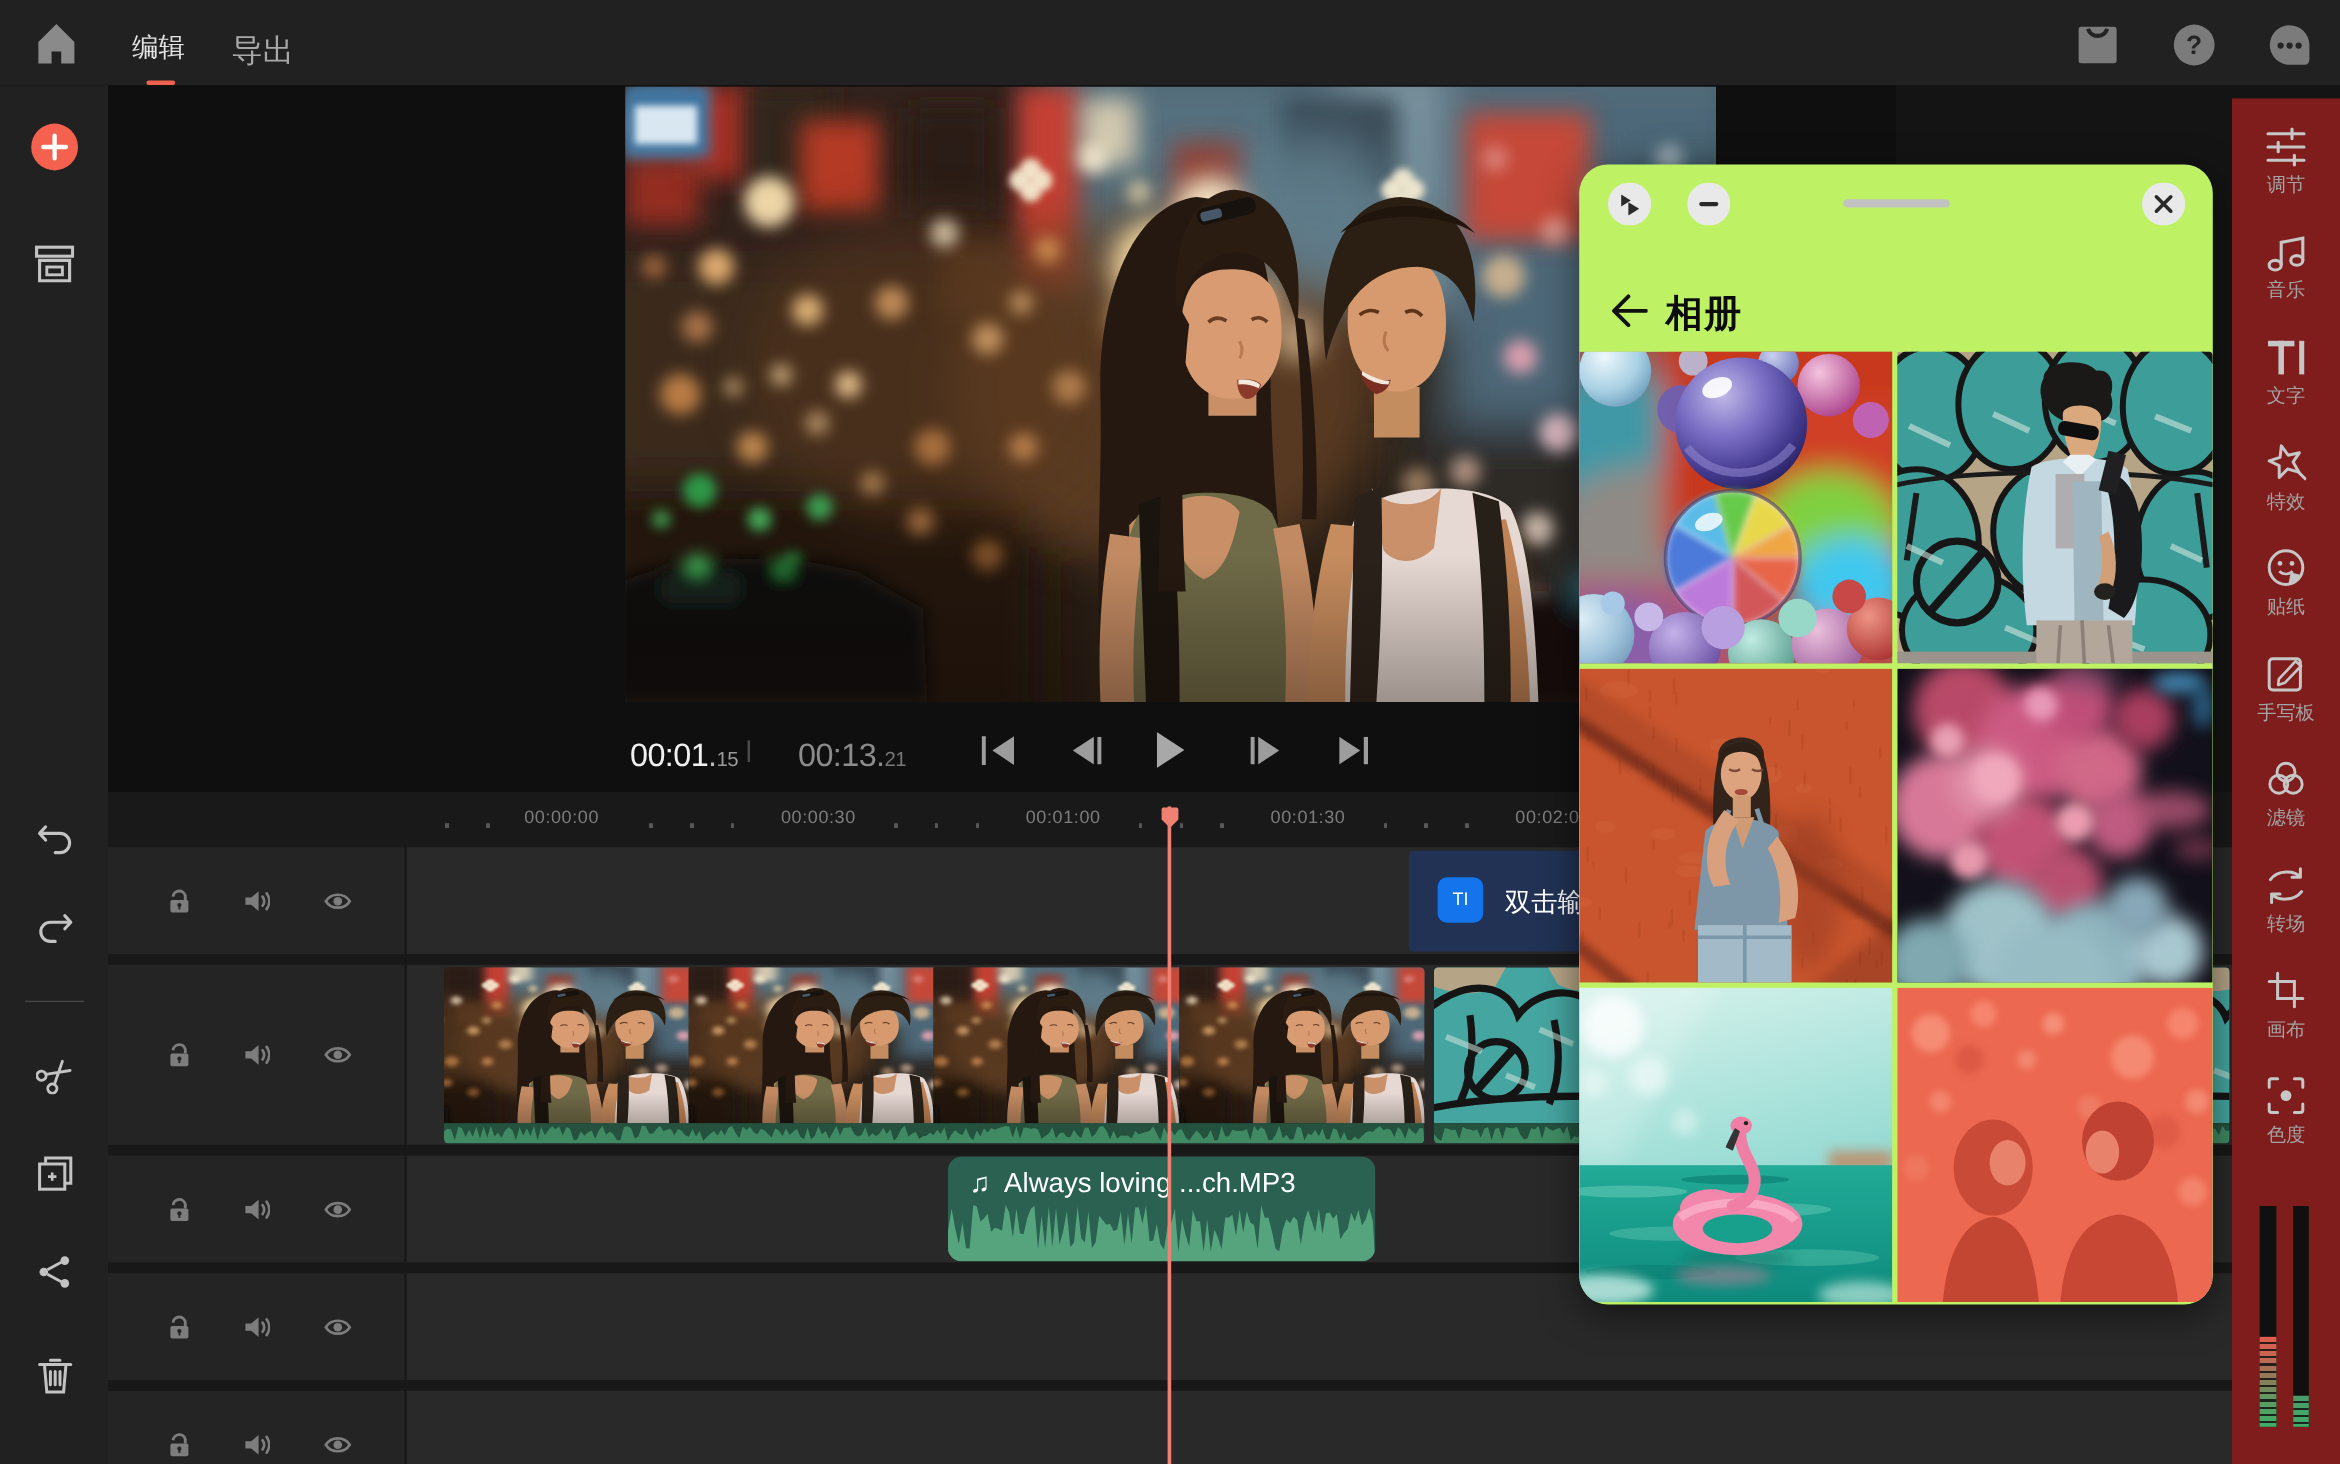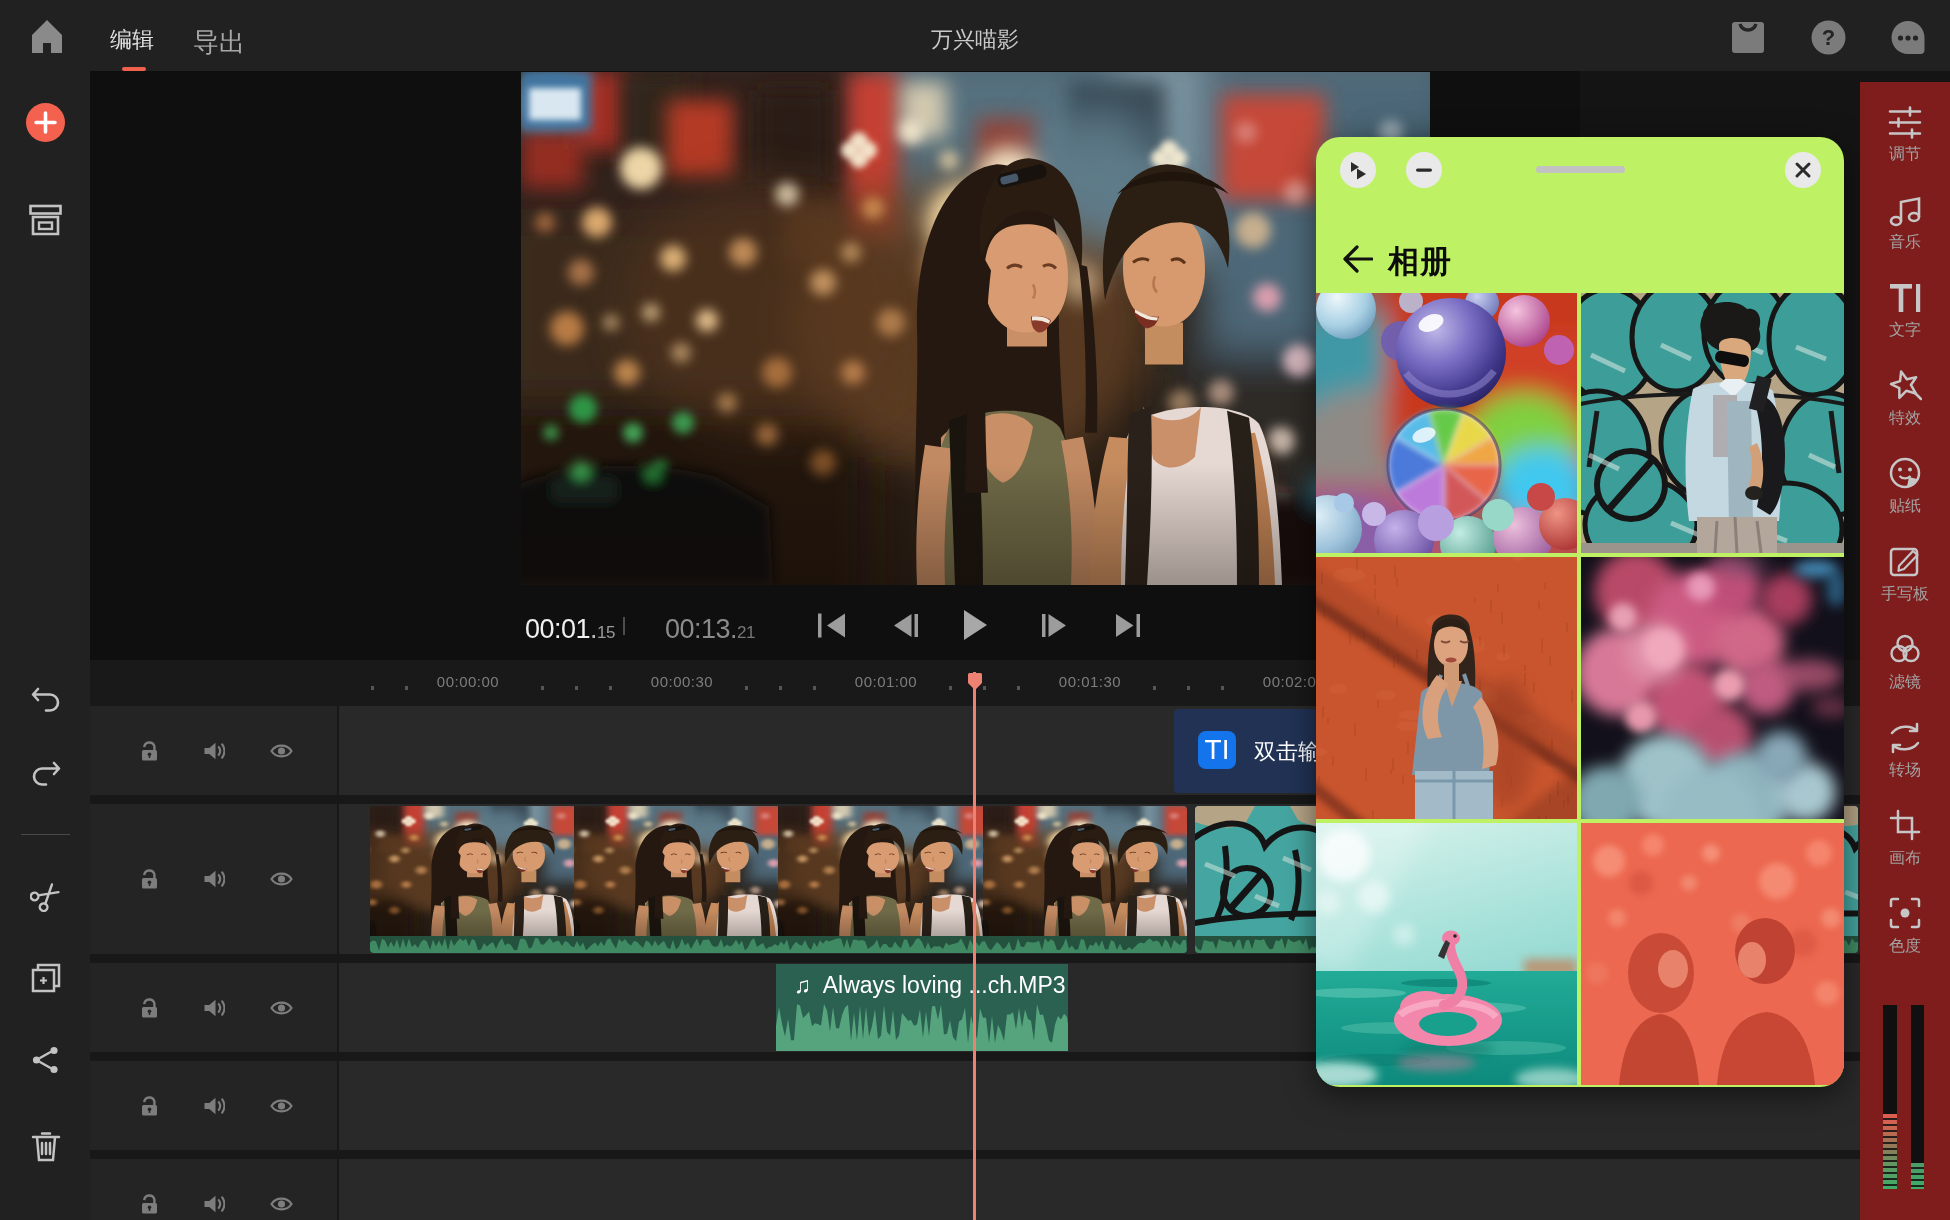--- a/index.html
+++ b/index.html
@@ -288,21 +288,20 @@
       </g>
 </defs>
   </svg>
 <div class="abs" id="topbar">
   <svg class="abs" style="left:31px;top:19px" width="32" height="35" viewBox="0 0 32 35">
       <path d="M16 1 L31 16 L31 34 L20 34 L20 24 L12 24 L12 34 L1 34 L1 16 Z" fill="#8a8a8a"></path>
     </svg>
   <div class="abs" style="left:110px;top:25px;font-size:22px;color:#e3e3e3">编辑</div>
   <div class="abs" style="left:122px;top:67px;width:24px;height:4px;border-radius:2px;background:#f0614d"></div>
   <div class="abs" style="left:193px;top:25px;font-size:26px;color:#a8a8a8">导出</div>
-  <div class="abs" style="left:0;top:25px;width:1950px;text-align:center;font-size:22px;color:#c9c9c9">万兴喵影</div>
   <svg class="abs" style="left:1732px;top:22px" width="32" height="31" viewBox="0 0 32 31">
       <rect x="0" y="0" width="32" height="31" rx="3" fill="#7b7b7b"></rect>
       <path d="M8 2 a8.5 9 0 0 0 16 0" fill="none" stroke="#242424" stroke-width="3.5"></path>
     </svg>
   <svg class="abs" style="left:1811px;top:20px" width="35" height="35" viewBox="0 0 35 35">
       <circle cx="17.5" cy="17.5" r="17" fill="#7b7b7b"></circle>
       <text x="17.5" y="25" font-size="22" font-weight="bold" fill="#242424" text-anchor="middle" font-family="Liberation Sans">?</text>
     </svg>
   <svg class="abs" style="left:1890px;top:20px" width="36" height="35" viewBox="0 0 36 35">
       <path d="M18 1 a16.5 16.5 0 0 1 16.5 16.5 l0 12.5 a4 4 0 0 1 -4 4 l-12.5 0 a16.5 16.5 0 0 1 0 -33 Z" fill="#7b7b7b"></path>
@@ -453,21 +452,21 @@
         <svg class="ticon" style="left:112px" width="23" height="22" viewBox="0 0 23 22">
           <use href="#ic-spk"></use>
         </svg>
         <svg class="ticon" style="left:180px" width="23" height="22" viewBox="0 0 23 22">
           <use href="#ic-eye"></use>
         </svg>
       </div>
       <div class="tbody"></div>
   </div>
   <div class="abs" id="textclip" style="left:1084px;top:3px;width:326px;height:84px;background:#213254;border-radius:4px">
-    <div class="abs" style="left:24px;top:22px;width:38px;height:38px;background:#1474ec;border-radius:8px;color:#fff;font-size:28px;text-align:center;line-height:38px">TI</div>
+    <div class="abs" style="left:24px;top:22px;width:38px;height:38px;background:#1474ec;border-radius:8px;color:#fff;font-size:15px;text-align:center;line-height:38px">TI</div>
     <div class="abs" style="left:80px;top:28px;color:#fff;font-size:22px;white-space:nowrap">双击输入文字</div>
   </div>
   <div class="abs" id="vclip1" style="left:280px;top:100px;width:817px;height:147px;border-radius:4px;overflow:hidden">
     <svg class="abs" style="left:0px;top:0" width="205" height="130" viewBox="240 25 520 455" preserveAspectRatio="none">
         <use href="#scene" width="909" height="512"></use>
       </svg>
       <svg class="abs" style="left:204px;top:0" width="205" height="130" viewBox="240 25 520 455" preserveAspectRatio="none">
         <use href="#scene" width="909" height="512"></use>
       </svg>
       <svg class="abs" style="left:408px;top:0" width="205" height="130" viewBox="240 25 520 455" preserveAspectRatio="none">
@@ -485,21 +484,21 @@
     <svg class="abs" style="left:0;top:0" width="663" height="130" viewBox="0 0 663 130">
         <use href="#graf" width="260" height="130"></use>
         <use href="#graf" x="260" width="260" height="130"></use>
         <use href="#graf" x="520" width="260" height="130"></use>
       </svg>
     <div class="abs" style="left:0;top:130px;width:663px;height:17px;background:#24523f"></div>
       <svg class="abs" style="left:0;top:132px" width="663" height="15" viewBox="0 0 663 15" preserveAspectRatio="none">
         <polygon points="0,15 0,6.8 3,11.0 6,12.7 9,2.0 12,2.8 15,3.8 18,3.4 21,11.3 24,1.0 27,2.9 30,3.2 33,4.2 36,3.3 39,10.1 42,2.4 45,1.4 48,12.1 51,2.6 54,1.8 57,11.2 60,1.3 63,2.1 66,2.3 69,1.0 72,7.7 75,11.6 78,10.5 81,2.0 84,3.3 87,0.1 90,11.2 93,0.6 96,2.9 99,4.2 102,2.9 105,1.7 108,7.0 111,0.2 114,12.5 117,8.6 120,10.0 123,1.7 126,11.4 129,12.4 132,2.5 135,3.7 138,3.3 141,9.8 144,7.6 147,1.8 150,0.7 153,0.1 156,10.5 159,0.2 162,3.6 165,7.8 168,0.4 171,11.0 174,2.0 177,2.5 180,3.8 183,7.9 186,10.6 189,2.9 192,4.3 195,1.7 198,11.7 201,3.7 204,6.9 207,2.3 210,0.7 213,0.0 216,1.4 219,6.1 222,1.6 225,5.8 228,3.5 231,11.4 234,7.0 237,1.8 240,8.0 243,9.8 246,3.4 249,1.8 252,4.9 255,3.6 258,5.0 261,11.9 264,6.8 267,12.4 270,8.5 273,12.6 276,5.2 279,0.2 282,11.4 285,9.8 288,10.3 291,0.3 294,0.3 297,3.3 300,6.1 303,4.7 306,9.5 309,10.2 312,4.0 315,3.4 318,1.9 321,3.3 324,8.9 327,0.3 330,1.3 333,1.6 336,3.1 339,9.6 342,6.5 345,2.1 348,10.1 351,6.9 354,5.5 357,10.4 360,2.1 363,10.3 366,1.7 369,8.4 372,5.0 375,1.5 378,10.1 381,2.0 384,6.7 387,8.6 390,1.3 393,9.1 396,0.4 399,3.8 402,11.5 405,0.1 408,7.7 411,1.4 414,8.2 417,8.7 420,10.4 423,1.7 426,12.6 429,12.5 432,1.7 435,1.2 438,2.5 441,4.1 444,8.5 447,8.3 450,5.8 453,12.4 456,2.8 459,3.6 462,5.8 465,10.0 468,4.0 471,2.0 474,0.8 477,0.9 480,7.7 483,4.7 486,5.7 489,2.9 492,1.4 495,0.4 498,6.0 501,5.9 504,4.2 507,1.9 510,10.2 513,3.2 516,12.3 519,2.8 522,3.7 525,10.9 528,10.2 531,6.1 534,2.0 537,2.8 540,0.5 543,9.1 546,10.4 549,0.2 552,6.1 555,4.9 558,3.6 561,12.0 564,8.8 567,2.4 570,11.2 573,1.6 576,0.8 579,4.6 582,1.1 585,12.4 588,4.4 591,2.0 594,8.2 597,1.3 600,3.7 603,12.0 606,6.3 609,8.1 612,1.3 615,6.2 618,12.3 621,8.8 624,9.1 627,6.0 630,11.4 633,2.3 636,9.9 639,0.2 642,7.6 645,10.4 648,2.6 651,2.5 654,7.8 657,0.3 660,4.4 663,4.0 663,15" fill="#3f8a63"></polygon>
       </svg>
   </div>
-  <div class="abs" id="musicclip" style="left:686px;top:258px;width:292px;height:87px;background:#2b6150;border-radius:0;overflow:hidden">
+  <div class="abs" id="musicclip" style="left:700px;top:258px;width:356px;height:87px;background:#2b6150;border-radius:11px;overflow:hidden">
     <div class="abs" style="left:18px;top:8px;color:#fff;font-size:23px;white-space:nowrap">♫&nbsp; Always loving&nbsp;...ch.MP3</div>
       <svg class="abs" style="left:0;top:40px" width="356" height="47" viewBox="0 0 356 50" preserveAspectRatio="none">
         <polygon points="0,50 0,23.3 3,3.2 6,20.9 9,34.7 12,15.7 15,38.5 18,38.6 21,0.3 24,1.5 27,14.8 30,12.1 33,8.0 36,23.8 39,20.4 42,21.3 45,23.1 48,0.1 51,6.8 54,29.1 57,3.5 60,25.5 63,26.1 66,11.9 69,3.8 72,0.8 75,39.4 78,9.4 81,38.8 84,1.5 87,37.5 90,3.0 93,34.9 96,23.5 99,5.3 102,37.5 105,33.5 108,1.2 111,29.6 114,33.5 117,6.2 120,38.2 123,33.4 126,9.7 129,13.6 132,17.7 135,16.9 138,23.2 141,21.9 144,5.7 147,35.9 150,7.7 153,34.4 156,2.5 159,2.1 162,16.8 165,0.6 168,32.4 171,31.6 174,17.2 177,35.0 180,39.6 183,18.7 186,16.4 189,3.5 192,41.8 195,12.4 198,26.8 201,36.9 204,4.6 207,14.6 210,14.5 213,41.7 216,12.7 219,41.6 222,22.0 225,28.9 228,39.3 231,11.2 234,11.2 237,8.8 240,27.5 243,4.2 246,24.8 249,5.8 252,15.9 255,17.7 258,39.1 261,0.3 264,11.6 267,11.3 270,23.8 273,38.9 276,41.2 279,22.1 282,12.8 285,16.4 288,10.5 291,13.7 294,35.3 297,14.5 300,4.6 303,14.2 306,24.2 309,3.6 312,26.2 315,7.6 318,6.9 321,12.3 324,8.2 327,30.8 330,24.9 333,21.5 336,6.8 339,14.5 342,4.4 345,18.3 348,13.0 351,2.6 354,14.3 356,50" fill="#55a47e"></polygon>
       </svg>
   </div>
 </div>
 <div class="abs" id="playline" style="left:973px;top:672px;width:3px;height:548px;background:#ef8173;z-index:10"></div>
 <div class="abs" id="panel" style="left:1316px;top:137px;width:528px;height:950px;background:#bef264;border-radius:24px;overflow:hidden;z-index:30;box-shadow:0 8px 30px rgba(0,0,0,.5)">
     <svg class="abs" style="left:24px;top:15px" width="36" height="36" viewBox="0 0 36 36">
       <circle cx="18" cy="18" r="18" fill="#e9e9e9"></circle>

